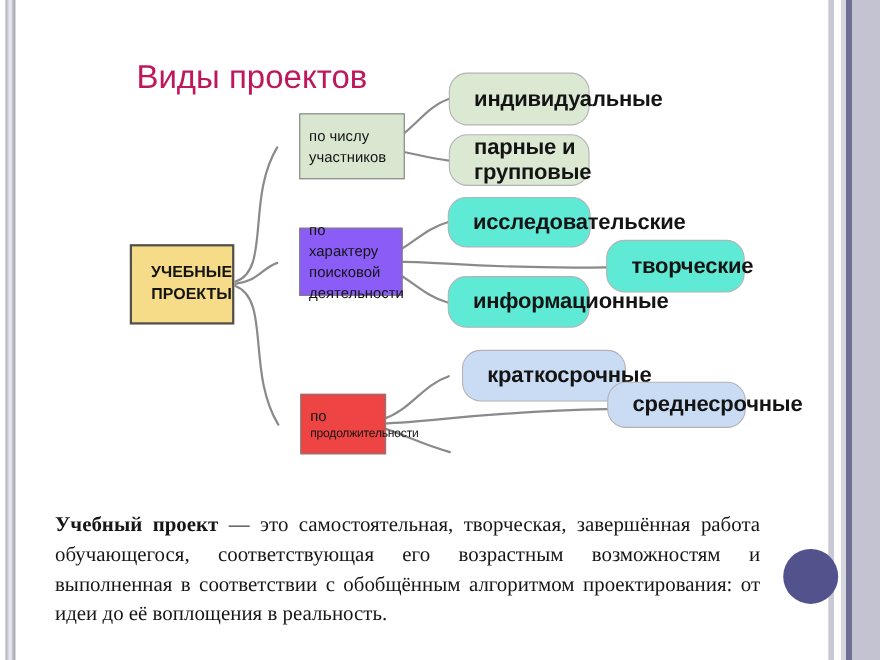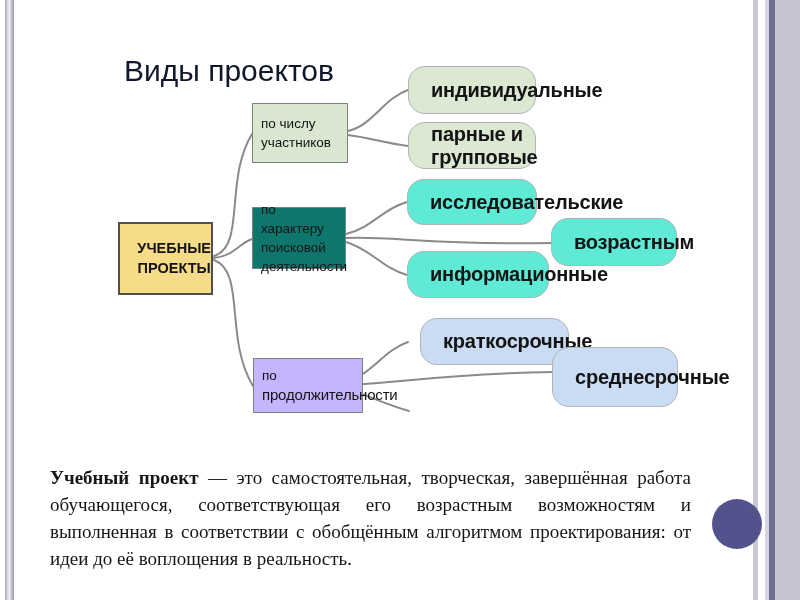--- a/index.html
+++ b/index.html
@@ -21,63 +21,63 @@
       #6e6e92 16px,#6e6e92 22px,
       #c3c3d1 22px,#c3c3d1 47px);
   }
   .deco-circle{
     position:absolute;left:712px;top:499px;width:50px;height:50px;border-radius:50%;
     background:#52528c;z-index:4;
   }
   
   .title{
     position:absolute;left:124px;top:54px;margin:0;z-index:2;
-    font-size:30px;font-weight:500;color:#0f172a;letter-spacing:0px;white-space:nowrap;
+    font-size:30px;font-weight:500;color:#be185d;letter-spacing:0px;white-space:nowrap;
   }
   
   .connectors{position:absolute;left:0;top:0;width:800px;height:600px;z-index:1;}
   .connectors path{fill:none;stroke:#8a8a8a;stroke-width:2;stroke-linecap:round;}
   
   .box{
     position:absolute;z-index:2;box-sizing:border-box;
     display:flex;flex-direction:column;justify-content:center;
     color:#141414;
   }
   .root-box{
     left:118px;top:222px;width:95px;height:73px;
     background:#f6db88;border:2px solid #4f4f4f;
     align-items:flex-end;text-align:center;
     font-weight:bold;font-size:14.5px;line-height:1.35;
   }
   .cat-box{
     border:1.5px solid #7f7f7f;
     padding-left:8px;padding-right:16px;
-    font-size:13.5px;line-height:1.42;
+    font-size:13.5px;line-height:1.42;margin-left:20px;
   }
   .cat-label{white-space:pre-line;}
   .cat-participants{left:252px;top:103px;width:96px;height:60px;background:#d9e7d0;}
-  .cat-search{left:252px;top:207px;width:94px;height:62px;background:#0f766e;}
-  .cat-duration{left:253px;top:358px;width:110px;height:55px;background:#c4b5fd;}
+  .cat-search{left:252px;top:207px;width:94px;height:62px;background:#8b5cf6;}
+  .cat-duration{left:253px;top:358px;width:78px;height:55px;background:#ef4444;}
   .cat-duration .line1{font-size:13.5px;line-height:1.3;}
-  .cat-duration .line2{font-size:15px;line-height:1.3;letter-spacing:-0.2px;}
+  .cat-duration .line2{font-size:11px;line-height:1.3;letter-spacing:-0.2px;}
   .leaf-box{
     border:1.5px solid #b2b2b8;border-radius:17px;
     padding-left:22px;padding-right:6px;
     font-weight:bold;font-size:20px;letter-spacing:-0.2px;
   }
   .leaf-green{background:#dbe8d2;}
   .leaf-pink{background:#5eead4;}
   .leaf-blue{background:#cadcf3;}
   .leaf-0{left:408px;top:66px;width:128px;height:48px;}
   .leaf-1{left:408px;top:122px;width:128px;height:47px;}
   .leaf-2{left:407px;top:179px;width:130px;height:46px;}
   .leaf-3{left:551px;top:218px;width:126px;height:48px;}
-  .leaf-4{left:407px;top:251px;width:142px;height:47px;}
+  .leaf-4{left:407px;top:251px;width:129px;height:47px;}
   .leaf-5{left:420px;top:318px;width:149px;height:47px;}
-  .leaf-6{left:552px;top:347px;width:126px;height:60px;}
+  .leaf-6{left:552px;top:347px;width:126px;height:42px;}
   .leaf-7{left:409px;top:385px;width:127px;height:49px;}
   
   .definition{
     position:absolute;left:50px;top:464px;width:641px;margin:0;z-index:2;
     font-family:"Liberation Serif",serif;font-size:19px;line-height:27px;
     color:#161616;text-align:justify;text-align-last:left;
   }
   .definition b{font-weight:bold;margin-top:20px;}
 </style>
 </head>
@@ -129,21 +129,21 @@
   <div class="box leaf-box leaf-green leaf-0">
     <span>индивидуальные</span>
   </div>
   <div class="box leaf-box leaf-green leaf-1">
     <span>парные и групповые</span>
   </div>
   <div class="box leaf-box leaf-pink leaf-2">
     <span>исследовательские</span>
   </div>
   <div class="box leaf-box leaf-pink leaf-3">
-    <span>возрастным</span>
+    <span>творческие</span>
   </div>
   <div class="box leaf-box leaf-pink leaf-4">
     <span>информационные</span>
   </div>
   <div class="box leaf-box leaf-blue leaf-5">
     <span>краткосрочные</span>
   </div>
   <div class="box leaf-box leaf-blue leaf-6">
     <span>среднесрочные</span>
   </div>

